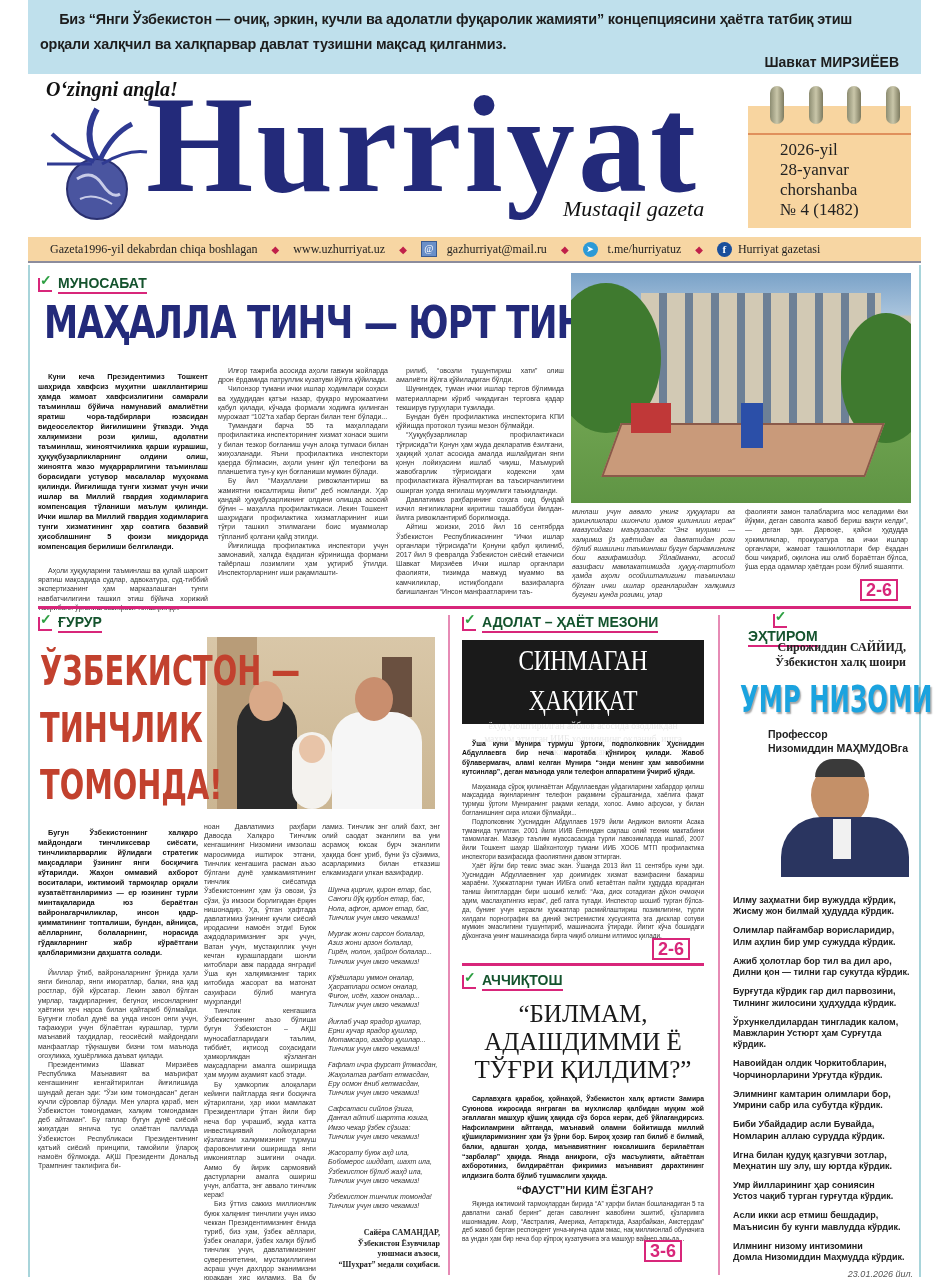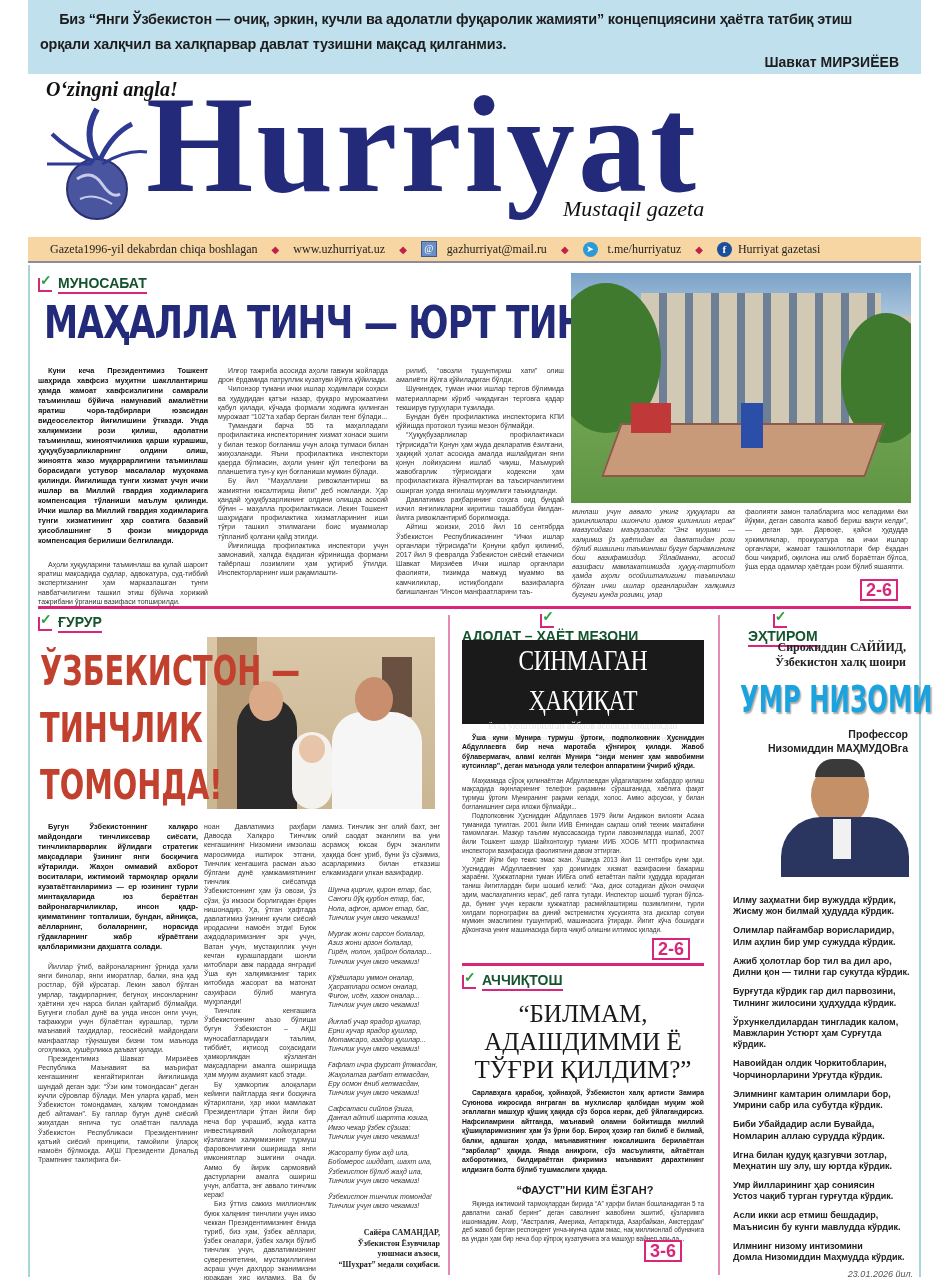--- a/index.html
+++ b/index.html
@@ -27,37 +27,37 @@
   .icon-fb { display: inline-block; width: 15px; height: 15px; border-radius: 50%; background: #1a4f9c; color: #fff; font-size: 11px; font-weight: bold; text-align: center; line-height: 15px; margin-right: 6px; }
   .frame { position: absolute; left: 28px; top: 265px; width: 893px; height: 1012px; border-left: 2px solid #a8d4da; border-right: 2px solid #a8d4da; box-sizing: border-box; }
   
   .rubric { position: absolute; display: flex; align-items: center; font-weight: bold; font-size: 14px; color: #14532d; }
   .rubric .chk { width: 12px; height: 12px; border-left: 2px solid #d8267a; border-bottom: 2px solid #d8267a; position: relative; margin-right: 6px; }
   .rubric .chk::after { content: "✓"; position: absolute; left: 0px; top: -6px; color: #2ea043; font-size: 14px; font-weight: bold; }
   .rubric .lbl { border-bottom: 2px solid #d8267a; padding-bottom: 1px; }
   .h-main { position: absolute; left: 44px; top: 297px; font-family: "DejaVu Sans", sans-serif; font-weight: bold; font-size: 44px; color: #232a7a; letter-spacing: -1px; transform: scaleX(0.78); transform-origin: left; white-space: nowrap; }
   .col { position: absolute; font-size: 7px; line-height: 9.2px; color: #333; text-align: justify; }
   .col p { margin: 0; text-indent: 10px; }
-  .col .lead { font-weight: bold; color: #111; font-size: 7.4px; line-height: 10px; }
+  .col .lead { font-weight: bold; color: #111; font-size: 7.4px; line-height: 10px; margin-top: 6px; }
   .photo1 { position: absolute; left: 571px; top: 273px; width: 340px; height: 230px; overflow: hidden; background: linear-gradient(180deg, #7aa2c8 0%, #a9c4dd 18%, #c9c3b3 19%, #d4cdb8 60%, #6fa350 62%, #5f9444 100%); }
   .photo1 .bld { position: absolute; left: 70px; top: 20px; width: 240px; height: 140px; background: repeating-linear-gradient(90deg, #d2c9b4 0 18px, #6d8096 18px 26px); }
   .photo1 .tree { position: absolute; border-radius: 50%; background: #3f7a2f; }
   .photo1 .play { position: absolute; left: 40px; top: 150px; width: 260px; height: 50px; background: #c99a7a; border: 2px solid #8a5a4a; transform: skewX(-20deg); }
   .badge-pg { position: absolute; display: flex; align-items: center; font-weight: bold; font-size: 18px; color: #d8267a; }
   .badge-pg .box { border: 2px solid #d8267a; padding: 0 4px; line-height: 18px; background: #fff; }
   .rule-pink { position: absolute; height: 3px; background: #d8267a; }
   .vrule-pink { position: absolute; width: 2px; background: #e68bb5; }
   .h-red { position: absolute; left: 40px; top: 643px; font-family: "DejaVu Sans", sans-serif; font-weight: bold; font-size: 40px; line-height: 57px; color: #c2412e; transform: scaleX(0.72); transform-origin: left; white-space: nowrap; }
   .photo2 { position: absolute; left: 207px; top: 637px; width: 228px; height: 172px; overflow: hidden; background: linear-gradient(180deg, #d9c7a8 0%, #cbb693 100%); }
   .black-box { position: absolute; left: 462px; top: 640px; width: 242px; height: 84px; background: #1a1a1a; color: #fff; text-align: center; }
   .black-box .t { font-family: "Liberation Serif", serif; font-size: 30px; line-height: 40px; letter-spacing: -0.5px; transform: scaleX(0.78); }
   .black-box .s { font-family: "Liberation Serif", serif; font-size: 9.5px; line-height: 13px; color: #e8e8e8; }
   .author-right { position: absolute; right: 44px; text-align: right; font-family: "Liberation Serif", serif; font-weight: bold; font-size: 12px; line-height: 15px; color: #222; }
   .h-blue { position: absolute; left: 740px; top: 677px; font-family: "DejaVu Sans", sans-serif; font-weight: bold; font-size: 38px; color: #1ba3df; transform: scaleX(0.64); transform-origin: left; white-space: nowrap; text-shadow: 2px 2px 2px rgba(0,0,0,0.35); }
-  .dedic { position: absolute; right: 42px; top: 727px; text-align: right; font-weight: bold; font-size: 10.5px; line-height: 14px; color: #222; }
+  .dedic { position: absolute; right: 42px; top: 727px; font-weight: bold; font-size: 10.5px; line-height: 14px; color: #222; }
   .photo3 { position: absolute; left: 781px; top: 755px; width: 128px; height: 122px; overflow: hidden; background: #fff; }
   .poem-r { position: absolute; left: 733px; top: 895px; width: 180px; font-size: 9px; line-height: 11.4px; color: #222; font-weight: bold; }
   .poem-r .st { margin-bottom: 7.6px; }
   .poem-r .date { text-align: right; font-style: italic; font-weight: normal; color: #555; margin-top: -2px; }
   .h-serif { position: absolute; left: 462px; top: 1000px; width: 242px; text-align: center; font-family: "Liberation Serif", serif; font-weight: normal; font-size: 25px; line-height: 28px; color: #1a1a1a; }
   .subhead { position: absolute; left: 460px; top: 1184px; width: 250px; text-align: center; font-weight: bold; font-size: 11px; color: #222; }
   .sig { position: absolute; left: 300px; top: 1228px; width: 140px; text-align: right; font-family: "Liberation Serif", serif; font-weight: bold; font-size: 8px; line-height: 10.6px; color: #222; }
 </style>
 </head>
 <body>
@@ -75,20 +75,35 @@
     <path d="M35 75 Q50 65 60 80 T78 90" stroke="#c8cce8" stroke-width="3" fill="none"></path>
     <path d="M38 95 Q52 88 70 100" stroke="#c8cce8" stroke-width="2" fill="none"></path>
     <path d="M55 55 Q40 30 55 5" stroke="#2f3a92" stroke-width="6" fill="none"></path>
     <path d="M58 56 Q70 30 90 20" stroke="#2f3a92" stroke-width="5" fill="none"></path>
     <path d="M52 58 Q25 45 10 30" stroke="#2f3a92" stroke-width="4" fill="none"></path>
     <path d="M60 60 Q85 45 105 48" stroke="#2f3a92" stroke-width="3" fill="none"></path>
     <path d="M50 60 Q30 60 5 60" stroke="#2f3a92" stroke-width="3" fill="none"></path>
   </svg>
   <div class="title">Hurriyat</div>
   <div class="subtitle">Mustaqil gazeta</div>
+  <div class="datebox">
+    <div class="rings">
+      <div class="ring"></div>
+        <div class="ring"></div>
+        <div class="ring"></div>
+        <div class="ring"></div>
+    </div>
+    <div class="line"></div>
+    <div class="dtxt">
+      <div>2026-yil</div>
+      <div>28-yanvar</div>
+      <div>chorshanba</div>
+      <div>№ 4 (1482)</div>
+    </div>
+  </div>
 </div>
 
 <div class="infobar">
   <span>Gazeta1996-yil dekabrdan chiqa boshlagan</span>
   <span class="dot">◆</span>
   <span>www.uzhurriyat.uz</span>
   <span class="dot">◆</span>
   <span class="icon-at">@</span>
   <span>gazhurriyat@mail.ru</span>
   <span class="dot">◆</span>
@@ -232,21 +247,21 @@
 </div>
 <div class="sig">
   <div>Сайёра САМАНДАР,</div>
   <div>Ўзбекистон Ёзувчилар</div>
   <div>уюшмаси аъзоси,</div>
   <div>“Шуҳрат” медали соҳибаси.</div>
 </div>
 
 <div class="vrule-pink" style="left:448px; top:615px; height:660px;"></div>
 
-<div class="rubric" style="left:462px; top:614px;flex-direction:column;">
+<div class="rubric" style="left:462px; top:614px;">
   <span class="chk"></span>
   <span class="lbl">АДОЛАТ – ҲАЁТ МЕЗОНИ</span>
 </div>
 <div class="black-box">
   <div class="t">СИНМАГАН ҲАҚИҚАТ</div>
   <div class="s" style="padding:0 20px;">ёхуд уюштирилган айблов асосида озодликдан маҳрум этилган ИИБ ходимининг оқланиб, ишга тиклангани ҳақида</div>
 </div>
 <div class="col" style="left:462px; top:733px; width:242px;">
   <p class="lead" style="font-size:6.8px; line-height:9.4px;">Ўша куни Мунира турмуш ўртоғи, подполковник Ҳусниддин Абдуллаевга бир неча маротаба қўнғироқ қилади. Жавоб бўлавермагач, аламi келган Мунира “энди менинг ҳам жавобимни кутсинлар”, деган маънода уяли телефон аппаратини ўчириб қўяди.</p>
   <p style="margin-top:6px; font-size:6.4px; line-height:8.8px;">Маҳкамада сўроқ қилинаётган Абдуллаевдан уйдагиларини хабардор қилиш мақсадида яқинларининг телефон рақамини сўрашганида, хаёлига фақат турмуш ўртоғи Муниранинг рақами келади, холос. Аммо афсуски, у билан боғланишнинг сира иложи бўлмайди...</p>

